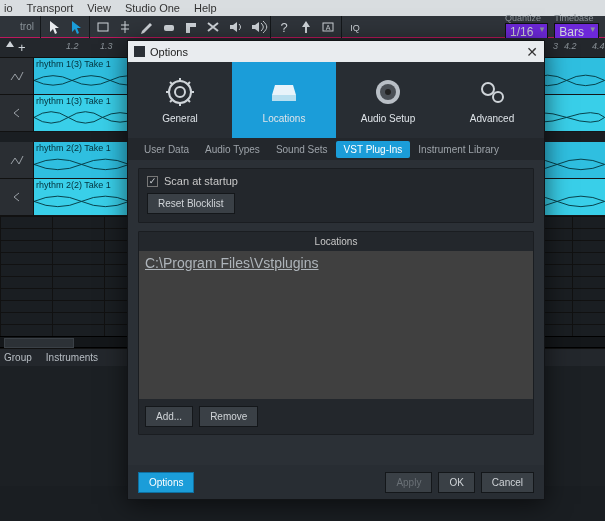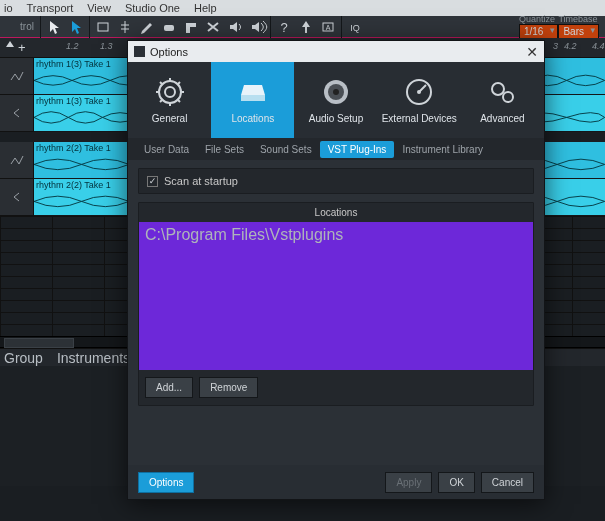--- a/index.html
+++ b/index.html
@@ -6,23 +6,23 @@
   body { width: 605px; height: 521px; background: #1a1e22; overflow: hidden; position: relative; color: #c8c8c8; font-size: 11px; }
 
   
   .menubar { height: 16px; background: #d9dde0; color: #333; display: flex; align-items: center; padding-left: 4px; font-size: 11px; }
   .menubar span { margin-right: 14px; }
 
   .toolbar { height: 22px; background: #2f343a; border-bottom: 1px solid #be185d; display: flex; align-items: center; }
   .toolbar .left-label { color:#8b9399; font-size:10px; width:38px; text-align:right; padding-right:4px;}
   .toolbar svg { flex-shrink:0; }
   .toolbar .sep { width:1px; height:22px; background:#14171a; margin:0 2px;}
-  .toolbar .right-group { margin-left:auto; display:flex; align-items:center; gap:0; padding-right:6px;}
+  .toolbar .right-group { margin-left:auto; display:flex; align-items:center; gap:6px; padding-right:6px;}
   .tiny-label{color:#8b9399; font-size:9px;}
-  .dropdown-mini{background:#c2410c; color:#cfd4d9; font-size:10px; padding:1px 14px 1px 4px; border:1px solid #111; position:relative;}
+  .dropdown-mini{background:#6d28d9; color:#cfd4d9; font-size:12px; padding:1px 14px 1px 4px; border:1px solid #111; position:relative;}
   .dropdown-mini::after{content:"▾"; position:absolute; right:3px; top:0; font-size:9px; color:#8b9399;}
 
   .timeline-header{height:20px; background:#23272c; border-bottom:1px solid #111; position:relative; color:#8b9399; font-size:9px;}
   .timeline-header span{position:absolute; top:3px;font-style:italic;}
   .timeline-header .plus{position:absolute; left:18px; top:2px; color:#cfd4d9; font-size:13px;}
   .timeline-header .tri{position:absolute; left:6px; top:3px; width:0;height:0;border-left:4px solid transparent;border-right:4px solid transparent;border-bottom:6px solid #cfd4d9;}
 
   .tracks{position:relative;}
   .track{display:flex; height:37px;}
   .track .hdr{width:34px; background:#2a2e33; border-right:1px solid #111; border-bottom:1px solid #111; display:flex; align-items:center; justify-content:center;}
@@ -35,21 +35,21 @@
   .wave{position:absolute; left:0; right:0; top:11px; bottom:2px;}
 
   .gap-row{height:10px; background:#1a1e22;}
   .grid-area{height:120px; background:#1a1e22; position:relative;}
   .grid-area::before{content:""; position:absolute; inset:0; background-image:linear-gradient(#111 1px,transparent 1px),linear-gradient(90deg,#111 1px,transparent 1px); background-size:100% 12px, 52px 100%;}
 
   .minimap{height:12px; background:#14171a; border-top:1px solid #000; border-bottom:1px solid #000; position:relative;}
   .minimap .view{position:absolute; left:4px; top:1px; height:10px; width:70px; background:#2c3136; border:1px solid #3a4046;}
 
   .bottom-strip{height:18px; background:#23272c; display:flex; align-items:center; padding-left:4px; border-top:1px solid #111;}
-  .bottom-strip span{font-size:14px; color:#b8bec4; margin-right:14px;}
+  .bottom-strip span{font-size:10px; color:#b8bec4; margin-right:14px;}
 
   .channel-row{height:120px; background:#1c2024; display:flex; align-items:flex-end; padding:0 0 4px 166px; gap:2px;}
   .chan{width:34px; height:22px; display:flex; flex-direction:column; align-items:center; justify-content:center; font-size:9px;}
   .chan.blue{background:#1b79b8; color:#e8f3fa;}
   .chan.dark{background:#1a1e22; color:#9aa0a6;}
 
   
   .dialog{position:absolute; left:127px; top:40px; width:418px; height:460px; background:#2b3036; border:1px solid #121417; box-shadow:0 4px 24px rgba(0,0,0,0.6);}
   .dlg-title{height:21px; background:#e9ecef; color:#222; display:flex; align-items:center; padding:0 6px; font-size:11px;}
   .dlg-title .icon{width:11px;height:11px;background:#2b3036;margin-right:5px;}
@@ -65,21 +65,21 @@
   .tab.active{background:#1b9dd9; color:#fff;}
 
   .dlg-body{padding:8px 10px 0 10px;}
   .panel{background:#23272c; border:1px solid #1a1d21; border-radius:1px;}
   .row1{padding:6px 8px; display:flex; align-items:center; gap:6px;}
   .check{width:11px;height:11px;border:1px solid #777; display:inline-flex;align-items:center;justify-content:center;color:#d0d4d8;font-size:9px;line-height:1;}
   .btn{background:#3a4046; color:#d0d4d8; font-size:10px; padding:4px 10px; border:1px solid #14171a; display:inline-block;}
   .btn.blue{background:#1b9dd9; color:#fff; border-color:#0e6fa0;}
 
   .loc-head{font-size:10px; text-align:center; padding:4px 0; color:#c8c8c8;}
-  .loc-list{height:148px; background:#6d28d9; color:#aeb4ba; font-size:16px; padding:4px 6px; overflow:hidden;}
+  .loc-list{height:148px; background:#404040; color:#aeb4ba; font-size:14px; padding:4px 6px; overflow:hidden;text-decoration:underline;}
   .loc-actions{padding:7px 6px; display:flex; gap:6px;}
 
   .dlg-bottom{position:absolute; left:0; right:0; bottom:0; height:34px; background:#282d33; display:flex; align-items:center; padding:0 10px; gap:6px;}
   .dlg-bottom .spacer{flex:1;}
   .btn.disabled{color:#6a7076;text-align:right;}
 </style>
 </head>
 <body>
 
 <div class="menubar">
@@ -286,48 +286,43 @@
     <div class="topitem">
       <svg width="30" height="30">
           <circle cx="15" cy="15" r="12" fill="#b9bfc6"></circle>
           <circle cx="15" cy="15" r="8" fill="#4a4f55"></circle>
           <circle cx="15" cy="15" r="3" fill="#222"></circle>
         </svg>
       <span>Audio Setup</span>
     </div>
     <div class="topitem">
       <svg width="30" height="30">
-          <circle cx="15" cy="15" r="12" fill="none" stroke="#cfd4d9" stroke-width="2"></circle>
-          <line x1="15" y1="15" x2="22" y2="8" stroke="#cfd4d9" stroke-width="2"></line>
-          <circle cx="15" cy="15" r="2" fill="#cfd4d9"></circle>
-        </svg>
-      <span>External Devices</span>
-    </div>
-    <div class="topitem">
-      <svg width="30" height="30">
           <circle cx="11" cy="12" r="6" fill="none" stroke="#cfd4d9" stroke-width="2"></circle>
           <circle cx="21" cy="20" r="5" fill="none" stroke="#cfd4d9" stroke-width="2"></circle>
         </svg>
       <span>Advanced</span>
     </div>
   </div>
 
   <div class="tabbar">
     <div class="tab">User Data</div>
-    <div class="tab">File Sets</div>
+    <div class="tab">Audio Types</div>
     <div class="tab">Sound Sets</div>
     <div class="tab active">VST Plug-Ins</div>
     <div class="tab">Instrument Library</div>
   </div>
 
   <div class="dlg-body">
     <div class="panel" style="margin-bottom:8px;">
       <div class="row1">
         <span class="check">✓</span>
         <span>Scan at startup</span>
+      </div>
+      <div style="padding:0 8px 8px 8px;">
+        <span class="btn">Reset Blocklist</span>
       </div>
     </div>
 
     <div class="panel">
       <div class="loc-head">Locations</div>
       <div class="loc-list">
         <div>C:\Program Files\Vstplugins</div>
       </div>
       <div class="loc-actions">
         <span class="btn">Add...</span>

